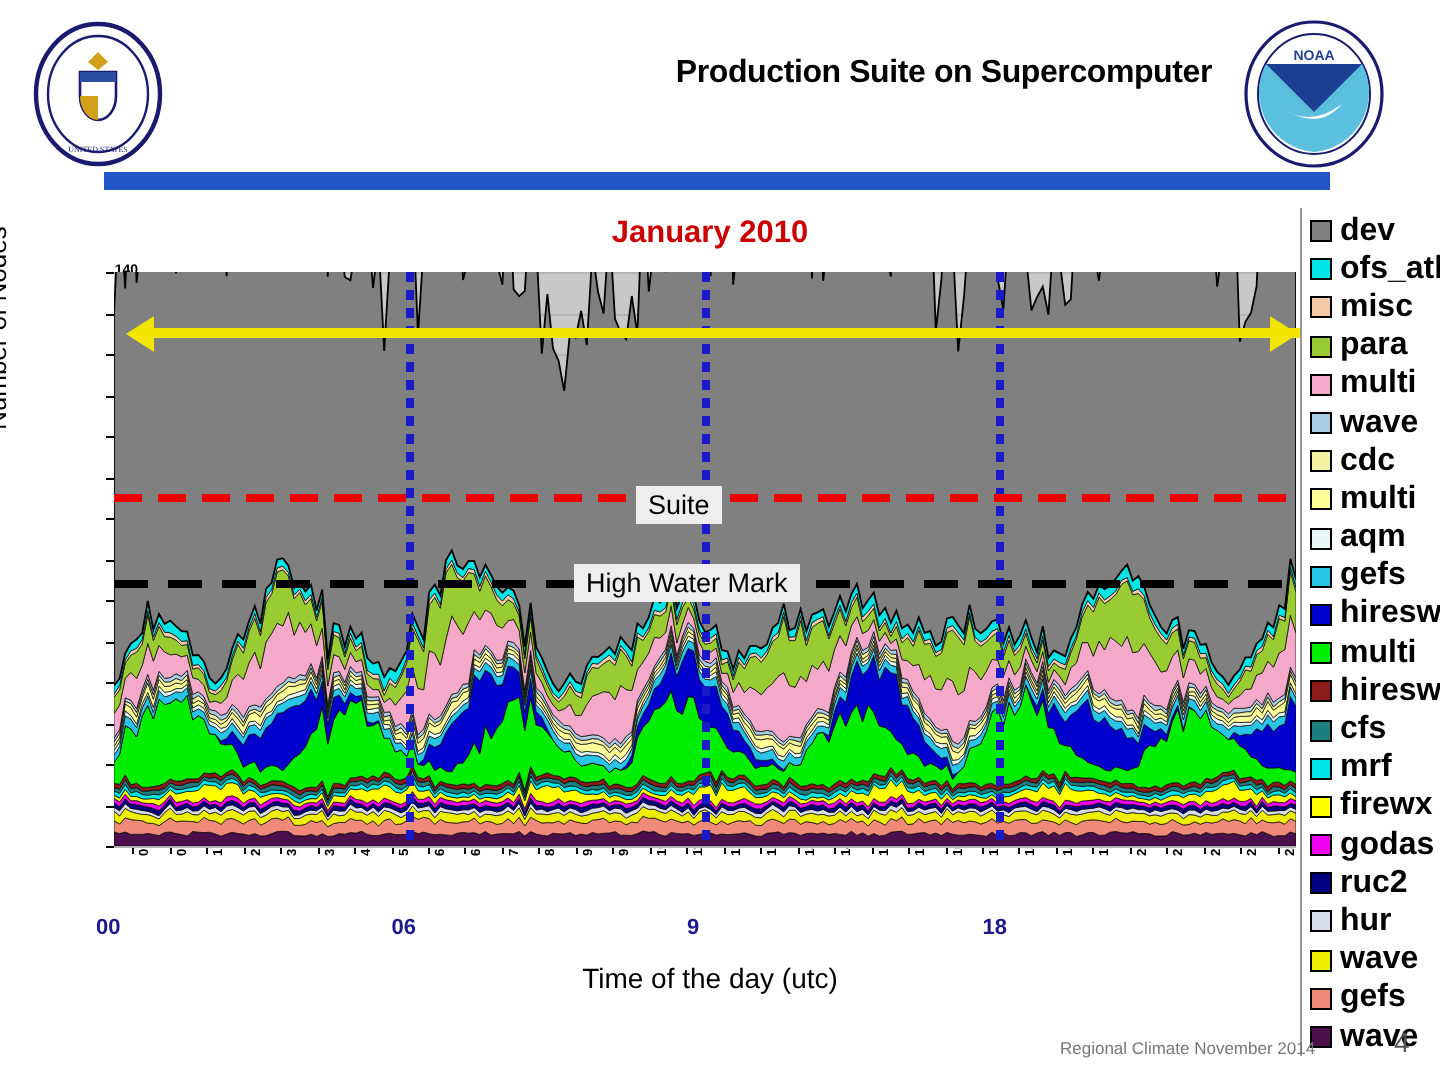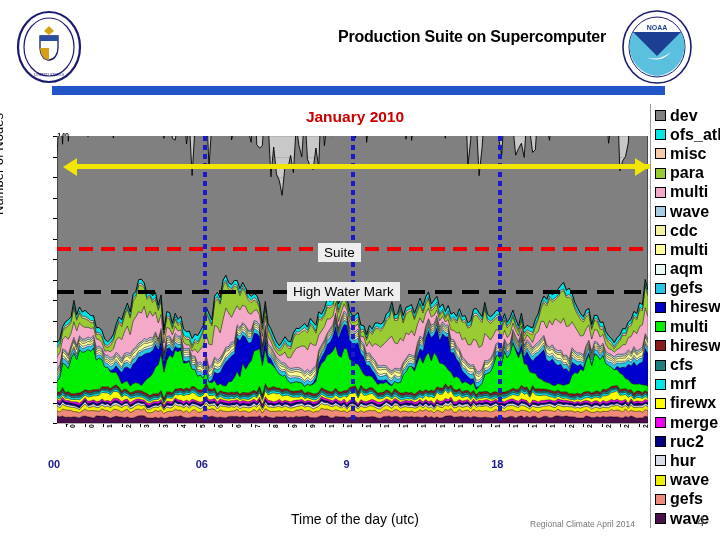--- a/index.html
+++ b/index.html
@@ -49,21 +49,21 @@
     position:absolute;top:428px;
     font-size:6.6px;font-weight:bold;color:#000;white-space:nowrap;
     transform-origin:left top;transform:rotate(-90deg);
   }
   .xtickmark{position:absolute;top:423px;width:1px;height:4px;background:#000;}
   .hourlab{
     position:absolute;top:458px;font-size:11px;font-weight:bold;color:#1a1a8c;
   }
   .xlab{
     position:absolute;left:200px;top:481px;width:310px;text-align:center;
-    font-size:14px;color:#000;margin-top:30px;
+    font-size:14px;color:#000;
   }
 
   
   .fence-line{
     position:absolute;left:0;width:100%;height:4px;
     background:repeating-linear-gradient(to right,#ee0000 0 14px,transparent 14px 22px);
   }
   .hwm-line{
     position:absolute;left:0;width:100%;height:4px;
     background:repeating-linear-gradient(to right,#000 0 17px,transparent 17px 27px);
@@ -362,21 +362,21 @@
         <div class="legend-item">
           <span class="legend-swatch" style="background: rgb(0, 229, 229);"></span>
           <span class="legend-label">mrf</span>
         </div>
         <div class="legend-item">
           <span class="legend-swatch" style="background: rgb(255, 255, 0);"></span>
           <span class="legend-label">firewx</span>
         </div>
         <div class="legend-item">
           <span class="legend-swatch" style="background: rgb(238, 0, 238);"></span>
-          <span class="legend-label">merge</span>
+          <span class="legend-label">godas</span>
         </div>
         <div class="legend-item">
           <span class="legend-swatch" style="background: rgb(0, 0, 128);"></span>
           <span class="legend-label">ruc2</span>
         </div>
         <div class="legend-item">
           <span class="legend-swatch" style="background: rgb(216, 219, 232);"></span>
           <span class="legend-label">hur</span>
         </div>
         <div class="legend-item">
@@ -387,15 +387,15 @@
           <span class="legend-swatch" style="background: rgb(239, 138, 122);"></span>
           <span class="legend-label">gefs</span>
         </div>
         <div class="legend-item">
           <span class="legend-swatch" style="background: rgb(75, 15, 75);"></span>
           <span class="legend-label">wave</span>
         </div>
       </div>
   </div>
 
-  <div class="footer-note">Regional Climate April 2014</div>
+  <div class="footer-note">Regional Climate November 2014</div>
   <div class="page-num">4</div>
 </div>
 
 </body></html>

